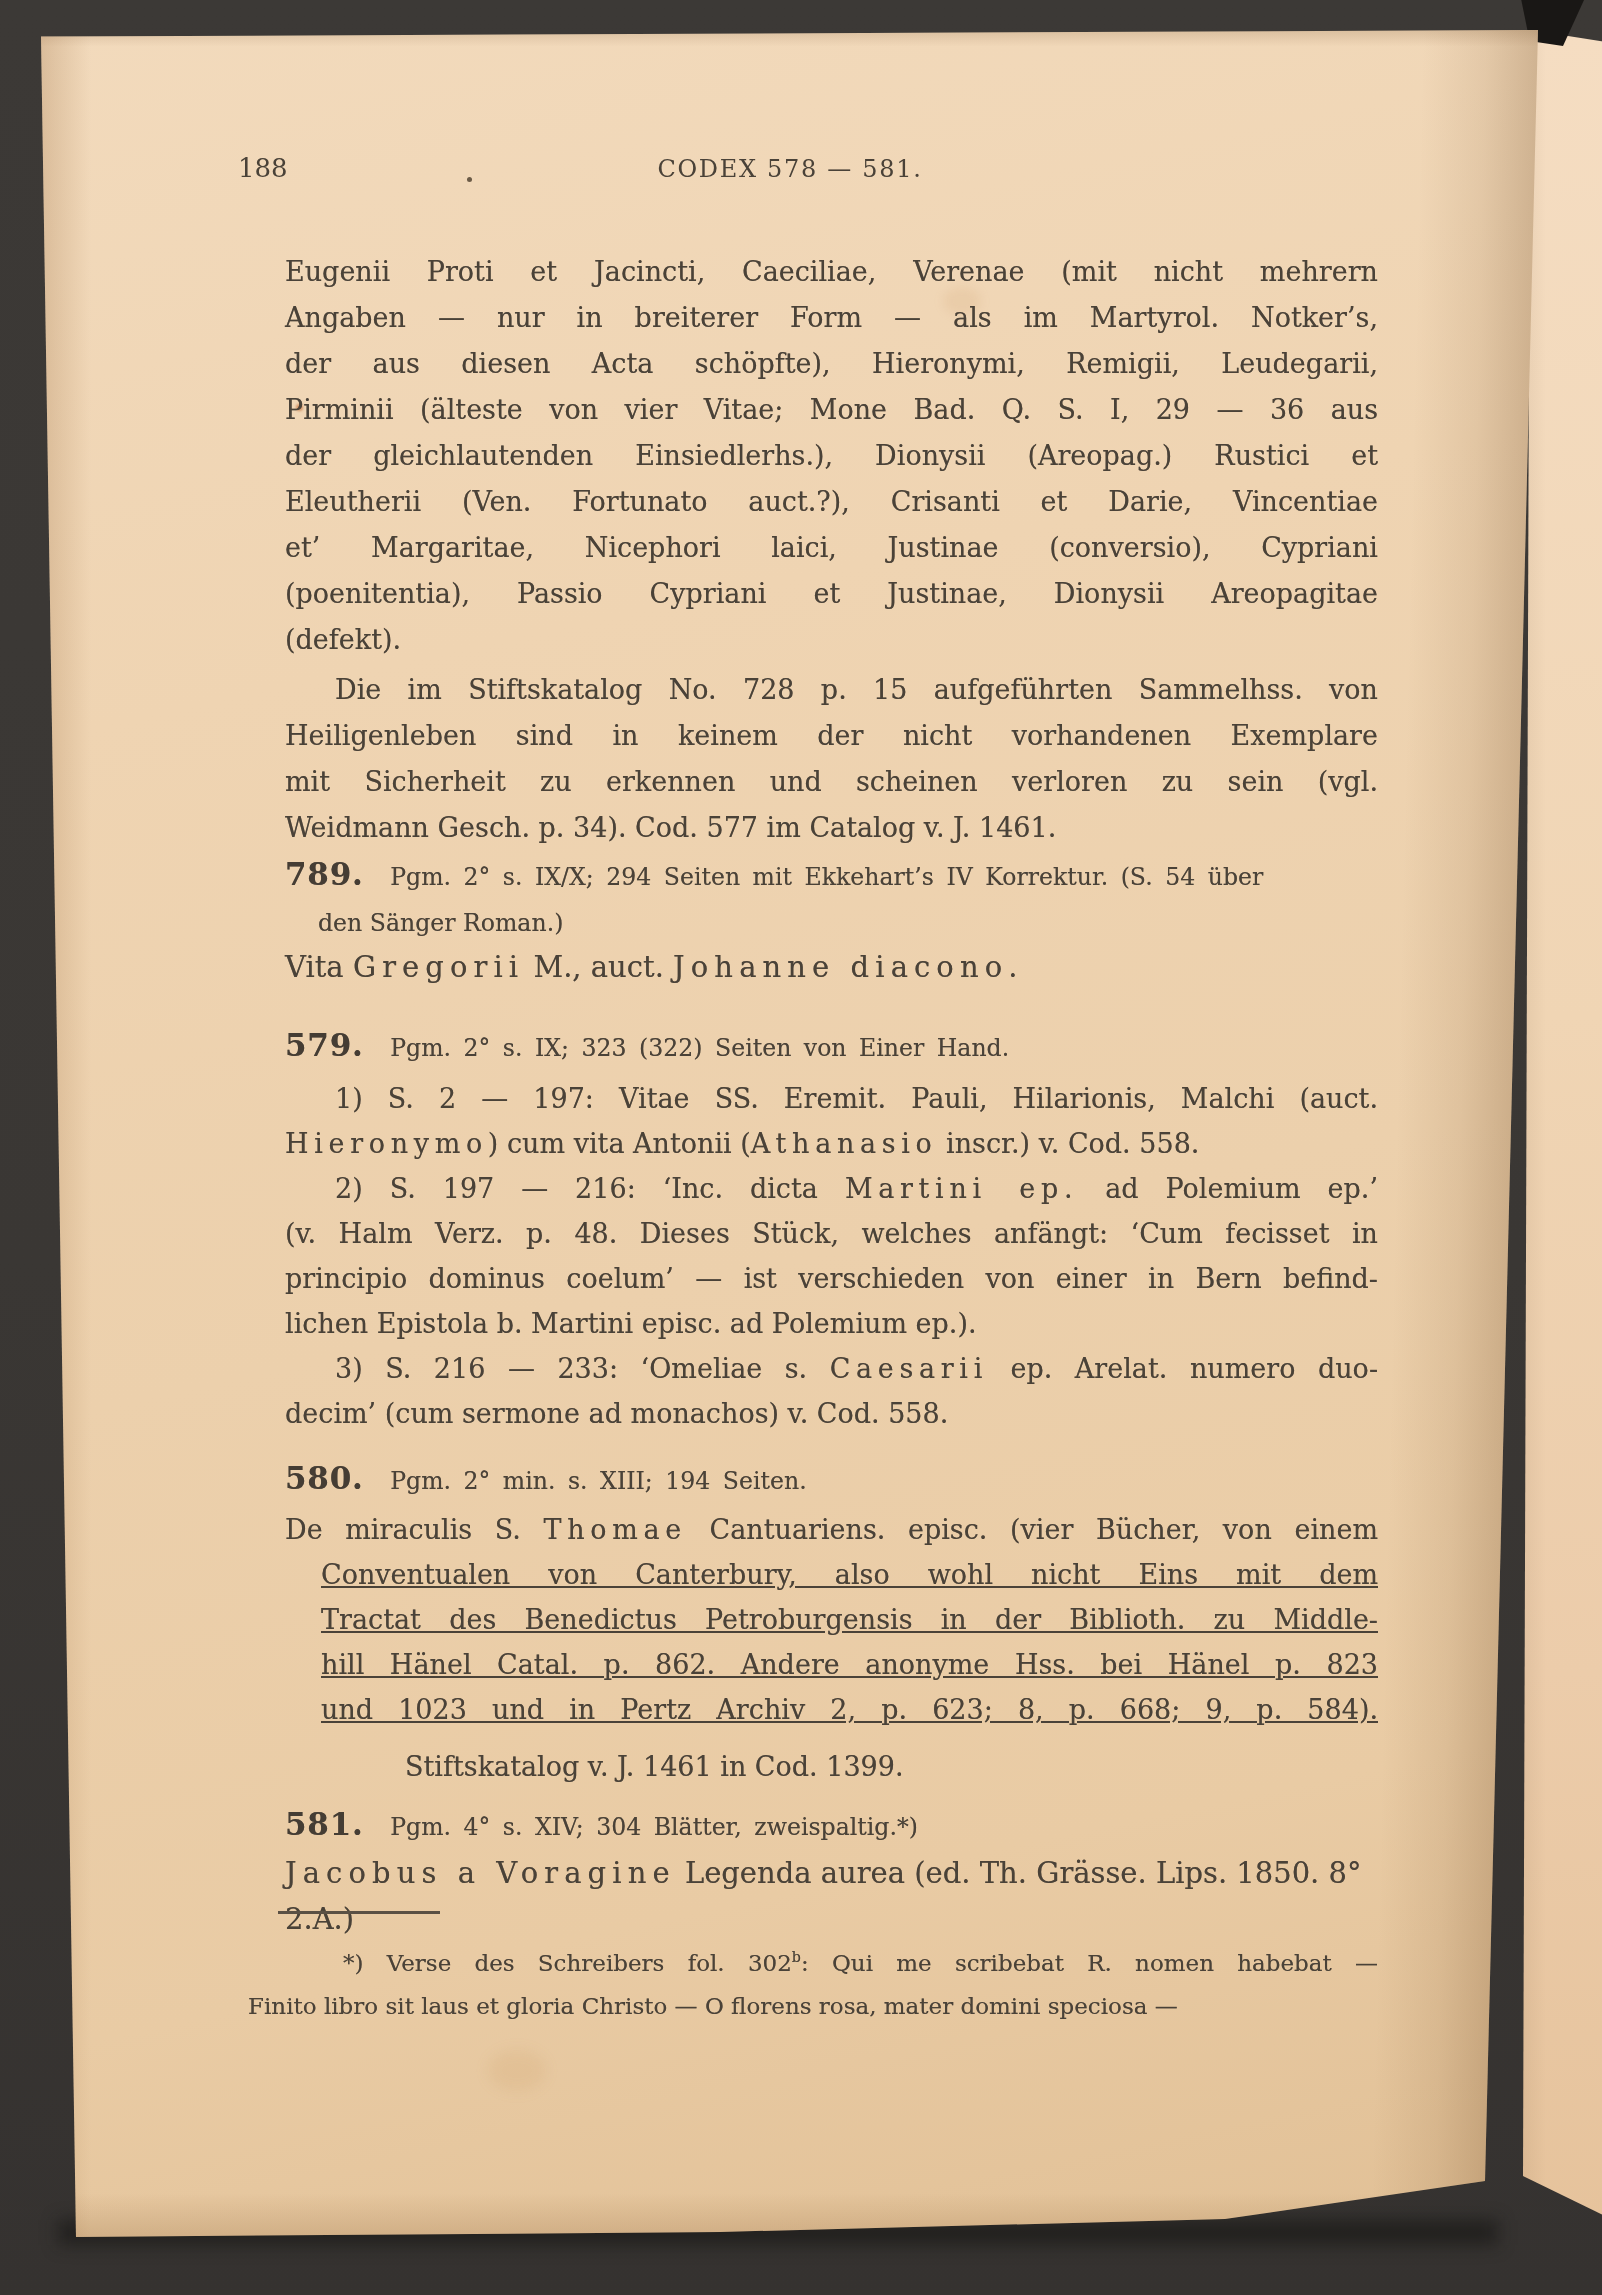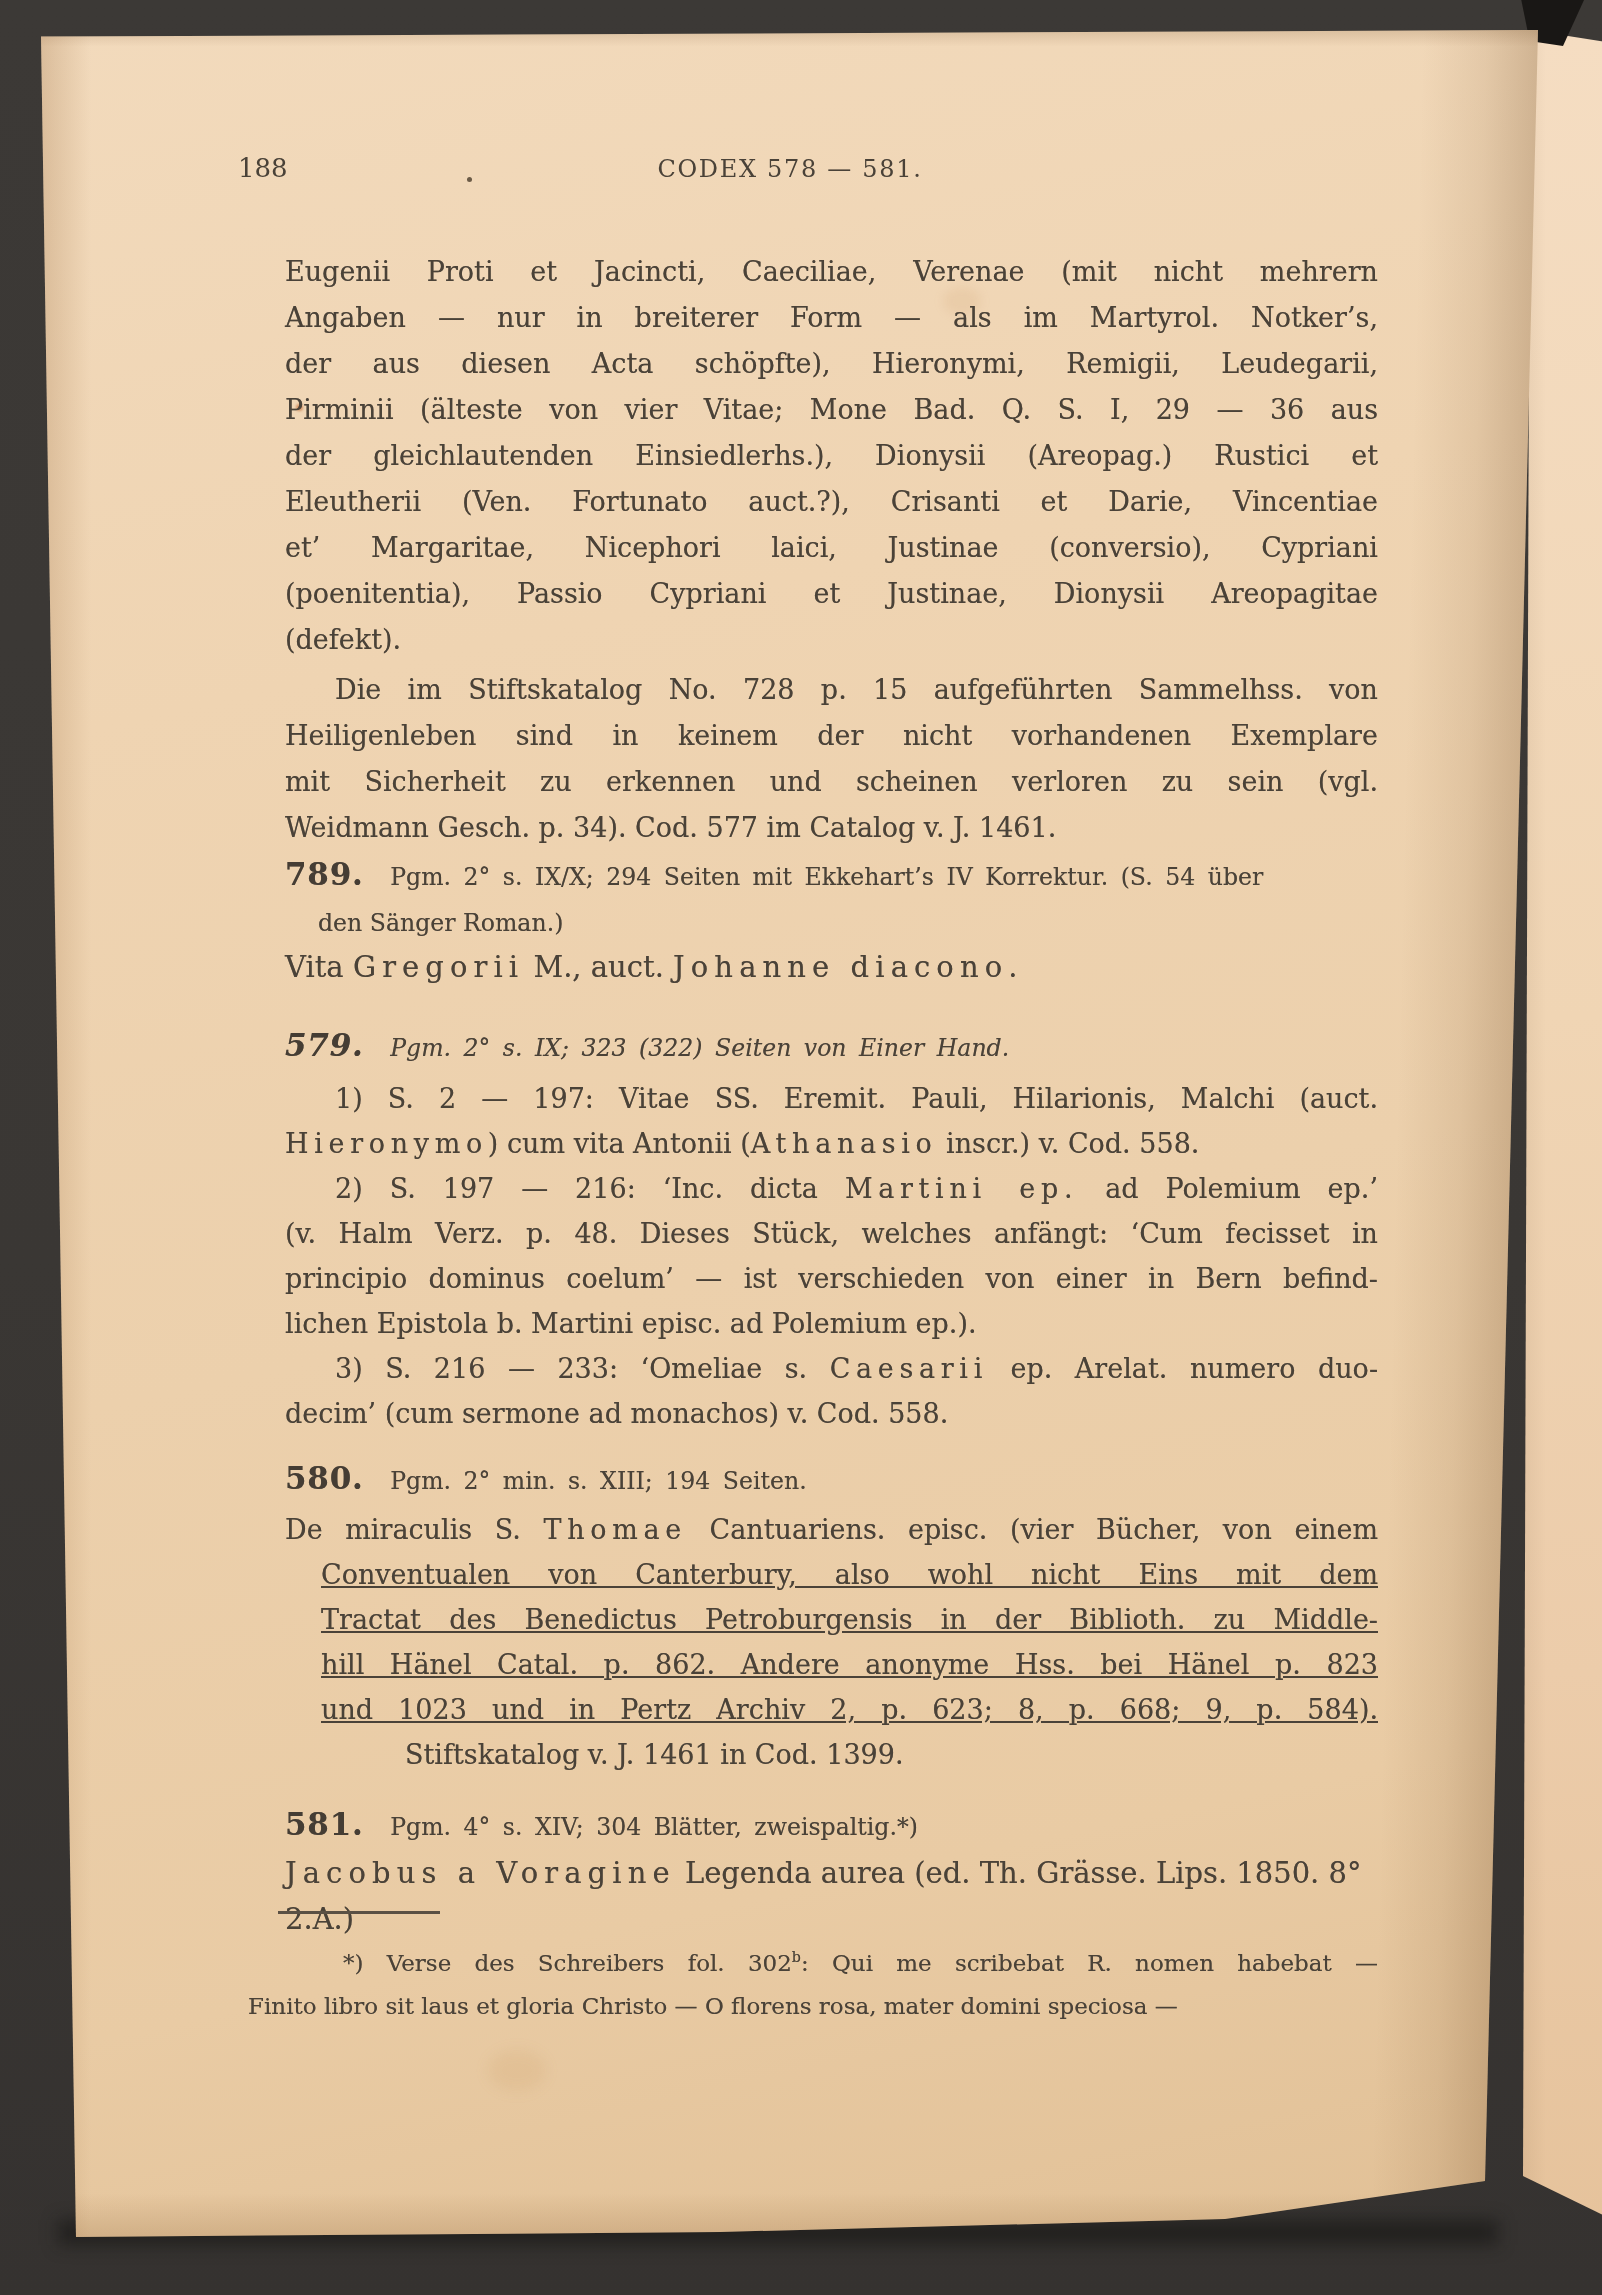--- a/index.html
+++ b/index.html
@@ -59,34 +59,34 @@
   #page-content *{text-shadow:0 0 0.5px rgba(74,66,56,.55);}
   .block{position:absolute;left:0;width:100%;line-height:46px;}
   .line{font-size:27px;text-align:justify;text-align-last:justify;}
   .line.l{text-align:left;text-align-last:auto;}
   .sp{letter-spacing:.21em;}
   .sup{vertical-align:super;font-size:.62em;letter-spacing:0;}
   .ind1{margin-left:33px;}
   .ind2{margin-left:50px;}
   .ind3{margin-left:36px;text-decoration:underline;}
   .ind4{margin-left:95px;}
-  .ind5{margin-left:120px;}
+  .ind5{margin-left:120px;margin-top:12px;}
 
   .ehead{display:flex;align-items:baseline;gap:26.5px;text-align:left;}
   .num{font-weight:bold;font-size:31px;color:#453d34;letter-spacing:0.8px;}
   .desc{font-size:23.6px;word-spacing:5px;}
   .line.small{font-size:23.6px;text-align:left;text-align-last:auto;}
 
   .headline .line{font-size:29px;text-align:left;text-align-last:auto;}
 
   .block-a{top:219px;}
   .block-b{top:637px;}
   .e578-head{top:821px;}
   .e578-title{top:914px;}
-  .e579-head{top:992px;font-style:italic;}
+  .e579-head{top:992px;}
   .e579-body{top:1046px;line-height:45px;}
   .e580-head{top:1425px;}
   .e580-body{top:1477px;line-height:45px;}
   .e581-head{top:1771px;}
   .e581-title{top:1820px;}
   .fn-rule{top:1881px;left:-6.6px;width:162px;height:2.5px;background:#5a5044;}
   .footnote{top:1906px;left:-37px;width:1130px;}
   .fn .line{font-size:23px;line-height:43px;}
 </style>
 </head>

